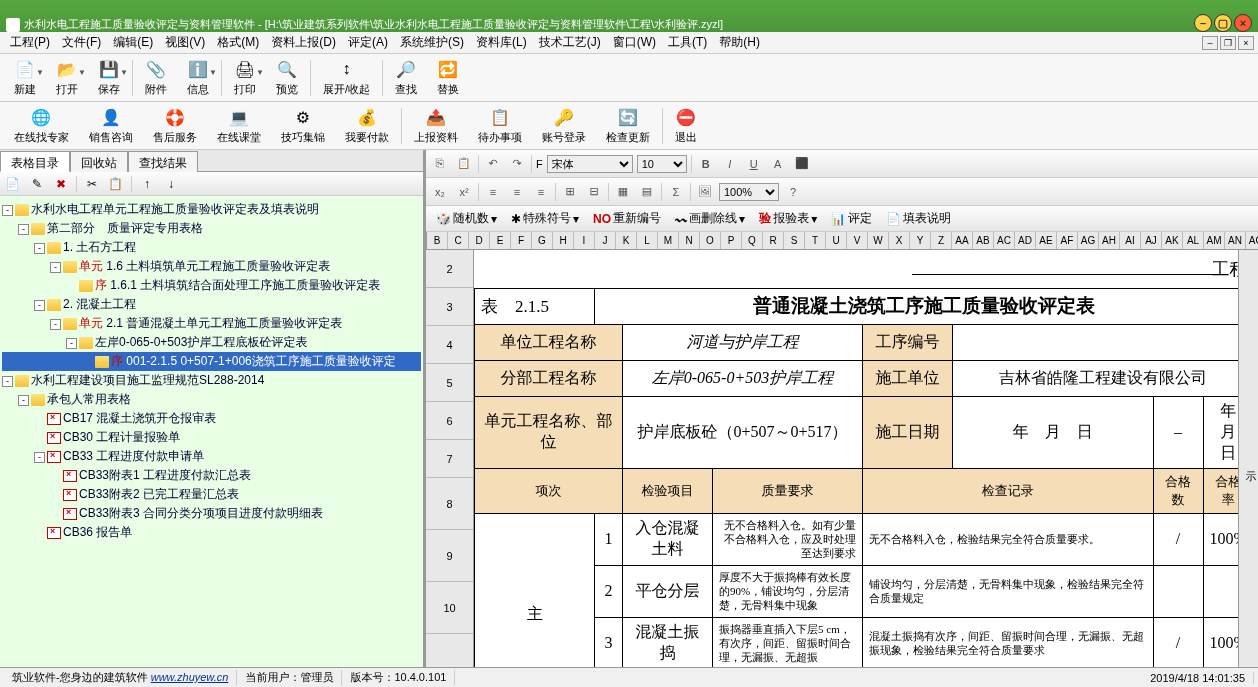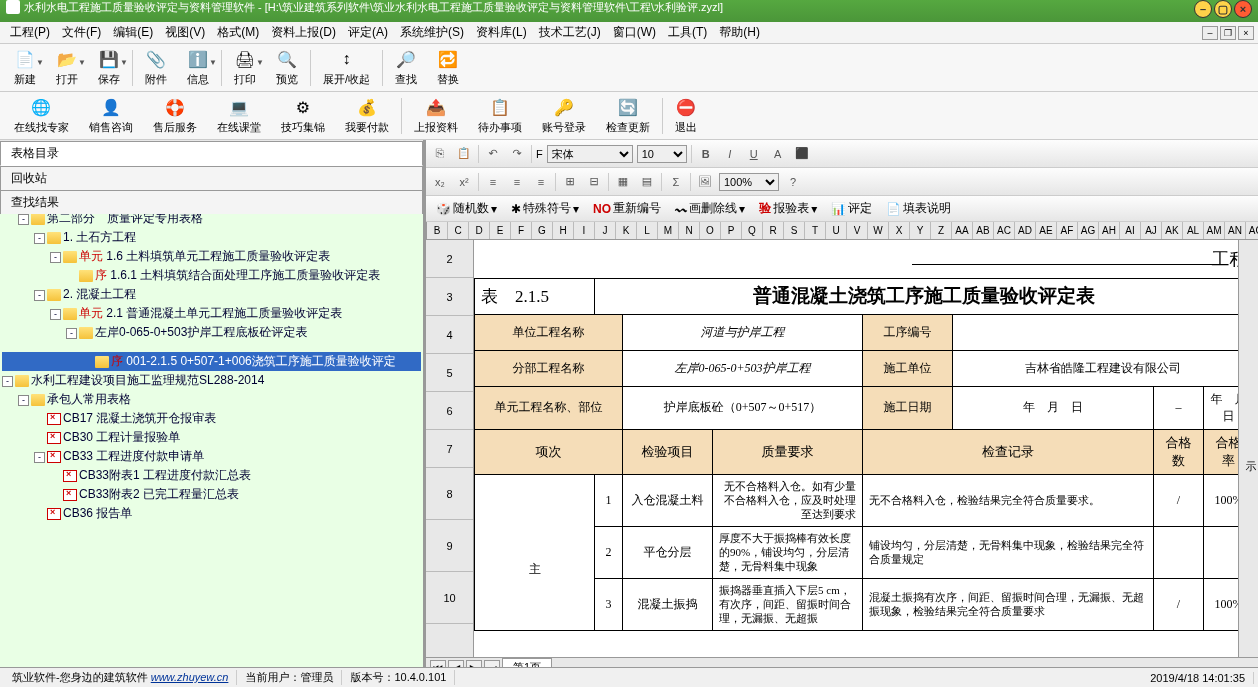--- a/index.html
+++ b/index.html
@@ -1,59 +1,59 @@
 <!DOCTYPE html>
 <html><head>
 <meta charset="utf-8">
 <style>
 * { box-sizing: border-box; margin: 0; padding: 0; font-family: "Microsoft YaHei", SimSun, sans-serif; }
 body { width: 1258px; height: 687px; background: #f0f0f0; overflow: hidden; font-size: 12px; position: relative; }
 
-.titlebar { height: 22px; background: linear-gradient(#56a840, #4b9639); color: #fff; display: flex; align-items: flex-start; padding: 0 6px; }
+.titlebar { height: 32px; background: linear-gradient(#56a840, #4b9639); color: #fff; display: flex; align-items: flex-end; padding: 0 6px; }
 .titlebar .app-icon { width: 14px; height: 14px; background: #fff; border-radius: 2px; margin-right: 4px; }
 .titlebar .title { flex: 1; font-size: 11px; white-space: nowrap; overflow: hidden; }
 .titlebar .win-controls { display: flex; gap: 2px; }
 .titlebar .win-btn { width: 18px; height: 18px; border-radius: 9px; border: 1px solid #333; display: flex; align-items: center; justify-content: center; font-size: 11px; font-weight: bold; background: #ffd24a; color: #333; cursor: pointer; }
 .titlebar .win-btn.close { background: #ff5c33; }
 
 .menubar { height: 22px; background: #f4f4f4; border-bottom: 1px solid #ccc; display: flex; align-items: center; padding: 0 4px; gap: 2px; }
 .menubar .menu-item { padding: 2px 6px; cursor: pointer; font-size: 12px; }
 .menubar .mdi-btns { margin-left: auto; display: flex; gap: 2px; }
 .menubar .mdi-btn { width: 16px; height: 14px; border: 1px solid #999; background: #eee; font-size: 9px; display: flex; align-items: center; justify-content: center; cursor: pointer; }
 
 .toolbar { background: #f7f7f7; border-bottom: 1px solid #ccc; display: flex; align-items: center; padding: 2px 4px; gap: 0; }
 .toolbar .tool-btn { display: flex; flex-direction: column; align-items: center; padding: 2px 10px; cursor: pointer; font-size: 11px; position: relative; }
 .toolbar .tool-icon { width: 22px; height: 22px; margin-bottom: 2px; display: flex; align-items: center; justify-content: center; font-size: 16px; }
 .toolbar .dd { position: absolute; right: 2px; top: 12px; font-size: 8px; color: #555; }
 .toolbar .sep { width: 1px; height: 36px; background: #ccc; margin: 0 2px; }
 
 .main-area { display: flex; height: calc(100% - 130px - 20px); }
 .left-panel { width: 426px; display: flex; flex-direction: column; border-right: 3px solid #999; background: #fff; }
-.tab-strip { height: 22px; display: flex; background: #e8e8e8; border-bottom: 1px solid #999; flex-direction: column; }
+.tab-strip { height: 22px; display: flex; background: #e8e8e8; border-bottom: 1px solid #999; }
 .tab-strip .tab { padding: 3px 10px; border: 1px solid #999; border-bottom: none; background: #f4f4f4; font-size: 12px; cursor: pointer; position: relative; top: 1px; }
 .tab-strip .tab.active { background: #fff; border-bottom: 1px solid #fff; }
 
 .tree-toolbar { height: 24px; background: linear-gradient(#fdfdfd, #e6e6e6); border-bottom: 1px solid #ccc; display: flex; align-items: center; padding: 0 4px; gap: 6px; }
 .tree-toolbar .tbtn { width: 18px; height: 18px; display: flex; align-items: center; justify-content: center; cursor: pointer; font-size: 12px; }
 .tree-toolbar .tsep { width: 1px; height: 16px; background: #ccc; }
 
 .tree-view { flex: 1; background: #e9ffe5; overflow: auto; padding: 4px 2px; }
 .tree-node { white-space: nowrap; padding: 1px 0; font-size: 12px; color: #003; }
 .tree-node .toggle { display: inline-block; width: 11px; height: 11px; border: 1px solid #888; background: #fff; text-align: center; line-height: 9px; font-size: 9px; margin-right: 2px; cursor: pointer; }
 .tree-node .icon { display: inline-block; width: 14px; height: 12px; margin-right: 2px; vertical-align: middle; }
 .folder { background: linear-gradient(#ffe27a, #f5c23a); border-radius: 1px; }
 .doc-red { background: #fff; border: 1px solid #c00; position: relative; }
 .doc-red::after { content: "×"; color: #c00; font-size: 9px; position: absolute; left: 2px; top: -2px; font-weight: bold; }
 .tree-node.selected { background: #316ac5; color: #fff; }
 .red-label { color: #c00; }
 .indent-1 { padding-left: 16px; }
 .indent-2 { padding-left: 32px; }
 .indent-3 { padding-left: 48px; }
 .indent-4 { padding-left: 64px; }
-.indent-5 { padding-left: 80px; margin-top: 10px; }
+.indent-5 { padding-left: 80px; }
 
 .example-panel { height: 150px; border-top: 4px solid #999; background: #e9ffe5; }
 .example-header { text-align: center; padding: 2px; font-size: 12px; letter-spacing: 20px; border-bottom: 1px solid #aaa; background: #f0f0e8; }
 
 .right-panel { flex: 1; display: flex; flex-direction: column; background: #fff; min-width: 0; }
 .edit-toolbar { height: 28px; background: linear-gradient(#fdfdfd,#e6e6e6); border-bottom: 1px solid #ccc; display: flex; align-items: center; padding: 0 4px; gap: 4px; font-size: 11px; }
 .edit-toolbar .eb { width: 20px; height: 20px; display: flex; align-items: center; justify-content: center; cursor: pointer; color: #555; border: 1px solid transparent; }
 .edit-toolbar select, .edit-toolbar input { font-size: 11px; height: 18px; border: 1px solid #999; }
 .edit-toolbar .esep { width: 1px; height: 18px; background: #ccc; }
 
@@ -65,21 +65,21 @@
 .col-headers .rh-corner { width: 48px; border-right: 1px solid #999; background: #ddd; }
 .col-headers .ch { width: 21px; border-right: 1px solid #bbb; text-align: center; line-height: 18px; }
 
 .sheet-area { flex: 1; display: flex; overflow: hidden; }
 .row-headers { width: 48px; background: #e8e8e8; border-right: 1px solid #999; }
 .row-headers .rh { height: 38px; border-bottom: 1px solid #bbb; text-align: center; font-size: 11px; display: flex; align-items: center; justify-content: center; }
 .row-headers .rh.tall { height: 52px; }
 
 .sheet-content { flex: 1; overflow: auto; position: relative; }
 .form-table { border-collapse: collapse; width: 780px; margin-left: 0; }
-.form-table td { border: 1px solid #000; padding: 4px 6px; font-size: 12px; text-align: center; vertical-align: middle; font-family: SimSun; }
+.form-table td { border: 1px solid #000; padding: 4px 6px; font-size: 16px; text-align: center; vertical-align: middle; font-family: SimSun; }
 .form-table .title-row td { border: none; font-size: 16px; font-family: KaiTi, SimSun; }
 .form-table .header-row td { background: #f5ddb8; font-size: 13px; }
 .form-table .label-cell { background: #f5ddb8; width: 90px; }
 .form-table .small { font-size: 11px; line-height: 1.3; }
 
 .sheet-tabs { height: 20px; background: #e8e8e8; border-top: 1px solid #999; display: flex; align-items: center; font-size: 11px; padding: 0 4px; gap: 2px; }
 .sheet-tabs .nav { width: 16px; height: 16px; border: 1px solid #999; background: #f0f0f0; text-align: center; line-height: 14px; cursor: pointer; }
 .sheet-tabs .stab { padding: 1px 10px; border: 1px solid #999; background: #fff; cursor: pointer; }
 
 .right-sidebar { width: 20px; background: #e8e8e8; border-left: 1px solid #999; writing-mode: vertical-rl; text-align: center; font-size: 11px; padding-top: 6px; }
@@ -239,20 +239,21 @@
         <div class="tree-node indent-3"><span class="toggle">-</span><span class="icon folder"></span><span class="red-label">单元</span> <span>2.1  普通混凝土单元工程施工质量验收评定表</span></div>
         <div class="tree-node indent-4"><span class="toggle">-</span><span class="icon folder"></span><span>左岸0-065-0+503护岸工程底板砼评定表</span></div>
         <div class="tree-node indent-5 selected"><span style="display:inline-block;width:13px"></span><span class="icon folder"></span><span class="red-label">序</span> <span>001-2.1.5 0+507-1+006浇筑工序施工质量验收评定</span></div>
         <div class="tree-node indent-0"><span class="toggle">-</span><span class="icon folder"></span><span>水利工程建设项目施工监理规范SL288-2014</span></div>
         <div class="tree-node indent-1"><span class="toggle">-</span><span class="icon folder"></span><span>承包人常用表格</span></div>
         <div class="tree-node indent-2"><span style="display:inline-block;width:13px"></span><span class="icon doc-red"></span><span>CB17 混凝土浇筑开仓报审表</span></div>
         <div class="tree-node indent-2"><span style="display:inline-block;width:13px"></span><span class="icon doc-red"></span><span>CB30 工程计量报验单</span></div>
         <div class="tree-node indent-2"><span class="toggle">-</span><span class="icon doc-red"></span><span>CB33 工程进度付款申请单</span></div>
         <div class="tree-node indent-3"><span style="display:inline-block;width:13px"></span><span class="icon doc-red"></span><span>CB33附表1 工程进度付款汇总表</span></div>
         <div class="tree-node indent-3"><span style="display:inline-block;width:13px"></span><span class="icon doc-red"></span><span>CB33附表2 已完工程量汇总表</span></div>
+        <div class="tree-node indent-3"><span style="display:inline-block;width:13px"></span><span class="icon doc-red"></span><span>CB33附表3 合同分类分项项目进度付款明细表</span></div>
         <div class="tree-node indent-2"><span style="display:inline-block;width:13px"></span><span class="icon doc-red"></span><span>CB36 报告单</span></div>
       </div>
   </div>
 
   <div class="right-panel">
     <div class="edit-toolbar">
       <div class="eb">⎘</div>
       <div class="eb">📋</div>
       <div class="esep"></div>
       <div class="eb">↶</div>

